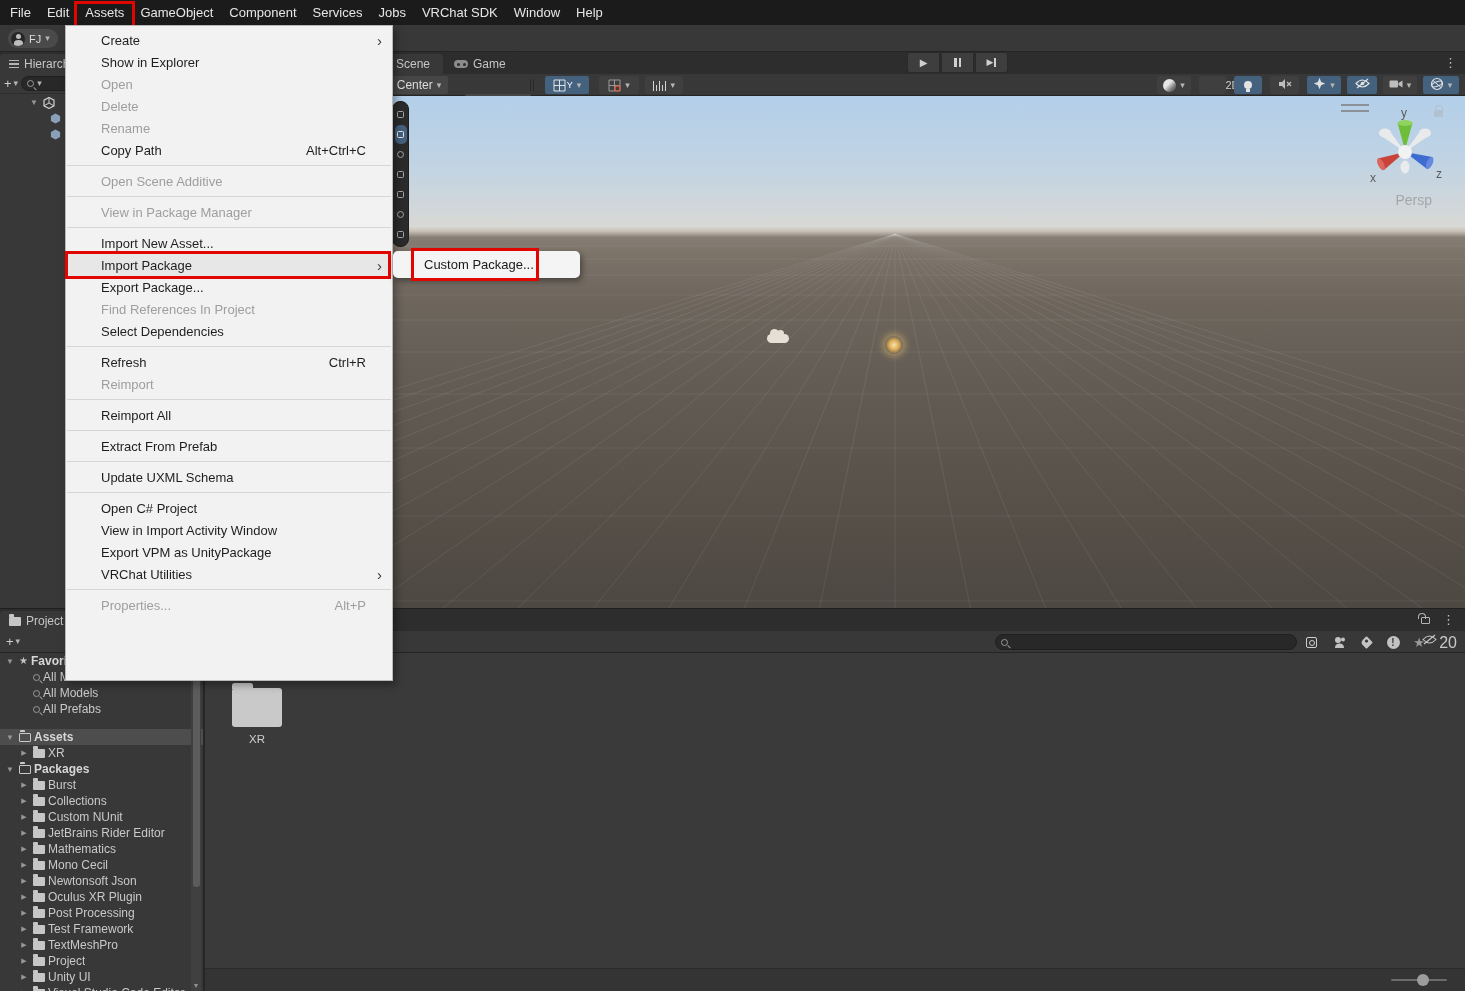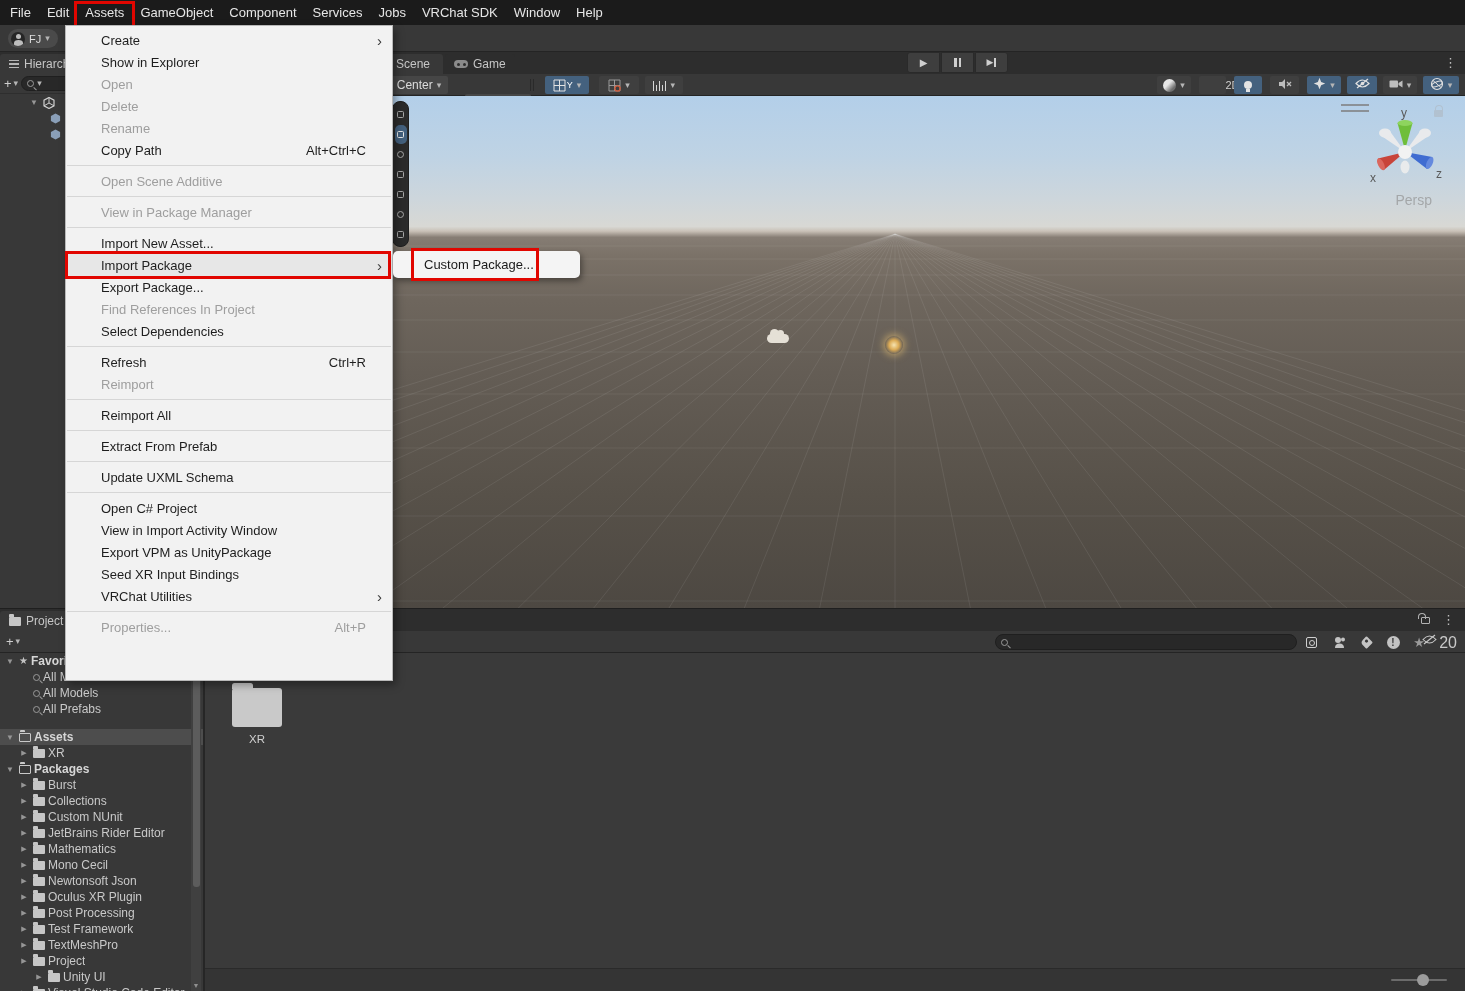--- a/index.html
+++ b/index.html
@@ -621,21 +621,21 @@
           <div class="pt-row" style="padding-left: 18px;">
             <span class="tr-arrow" style="font-size: 7px;">▶</span>
             <span class="i-folder-s"></span>
             <span class="lbl">TextMeshPro</span>
           </div>
           <div class="pt-row" style="padding-left: 18px;">
             <span class="tr-arrow" style="font-size: 7px;">▶</span>
             <span class="i-folder-s"></span>
             <span class="lbl">Project</span>
           </div>
-          <div class="pt-row" style="padding-left: 33px;">
+          <div class="pt-row" style="padding-left: 18px;">
             <span class="tr-arrow" style="font-size: 7px;">▶</span>
             <span class="i-folder-s"></span>
             <span class="lbl">Unity UI</span>
           </div>
           <div class="pt-row" style="padding-left: 18px;">
             <span class="tr-arrow" style="font-size: 7px;">▶</span>
             <span class="i-folder-s"></span>
             <span class="lbl">Visual Studio Code Editor</span>
           </div>
         </div>
@@ -728,23 +728,20 @@
       <div class="menu-item">
         <span class="mi-label">Open C# Project</span>
       </div>
       <div class="menu-item">
         <span class="mi-label">View in Import Activity Window</span>
       </div>
       <div class="menu-item">
         <span class="mi-label">Export VPM as UnityPackage</span>
       </div>
       <div class="menu-item">
-        <span class="mi-label">Seed XR Input Bindings</span>
-      </div>
-      <div class="menu-item">
         <span class="mi-label">VRChat Utilities</span>
         <span class="mi-arrow">›</span>
       </div>
       <div class="menu-sep"></div>
       <div class="menu-item disabled">
         <span class="mi-label">Properties...</span>
         <span class="mi-shortcut">Alt+P</span>
       </div>
     </div>
 

